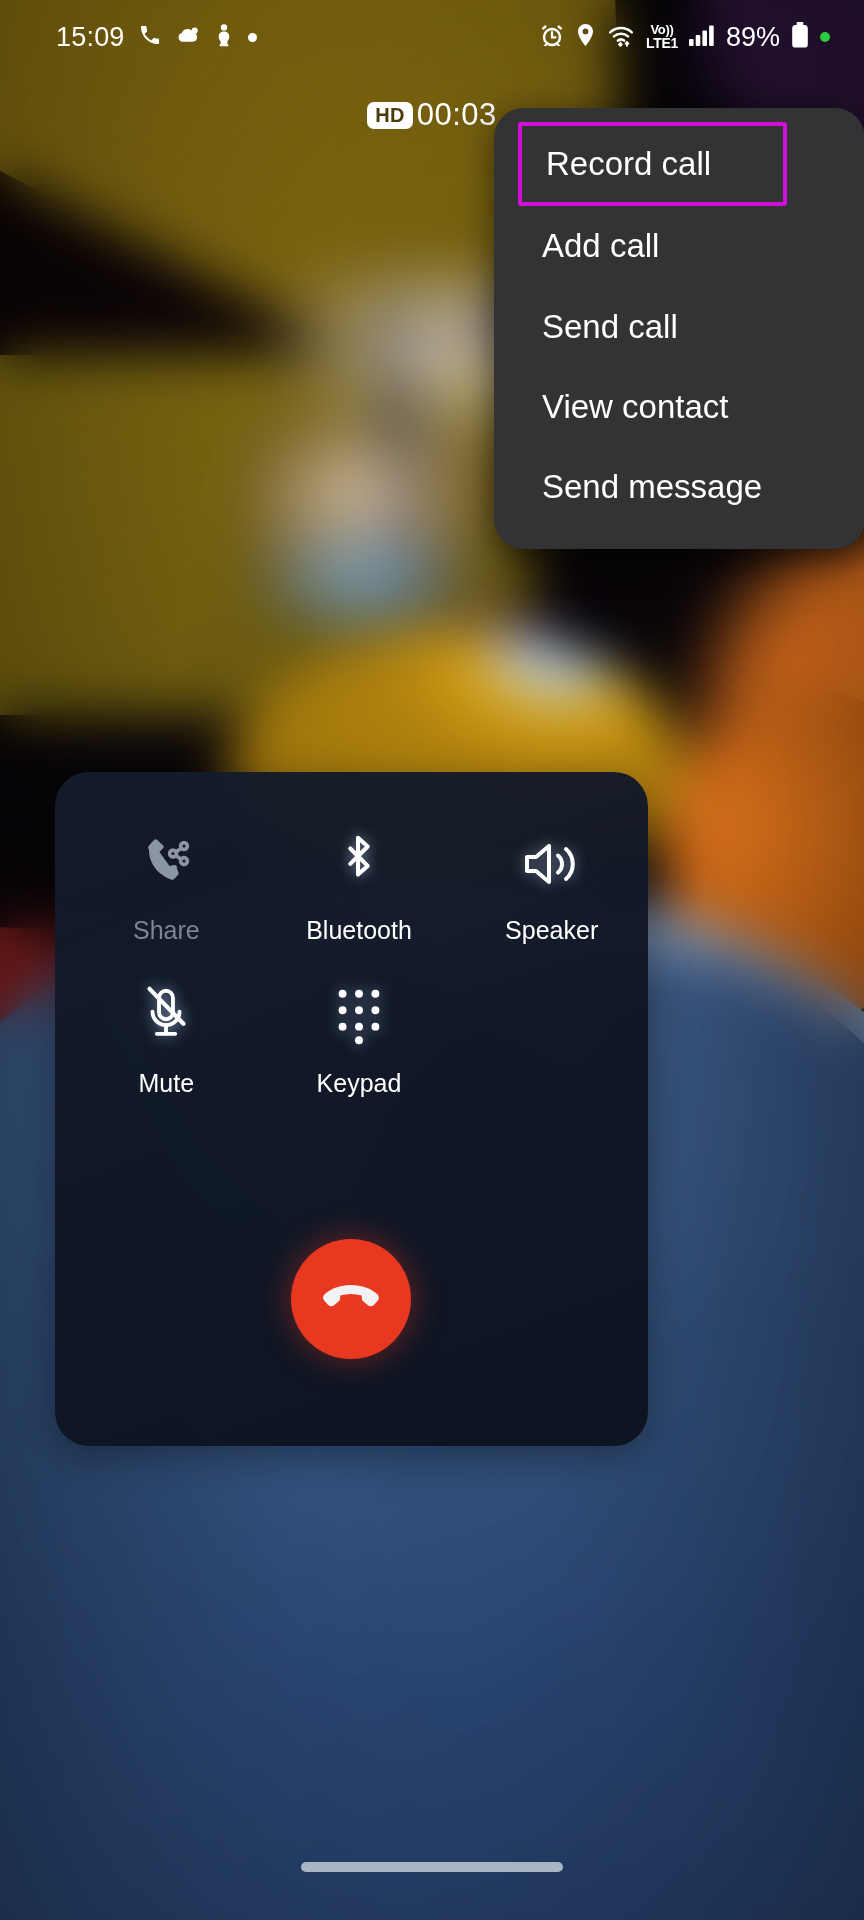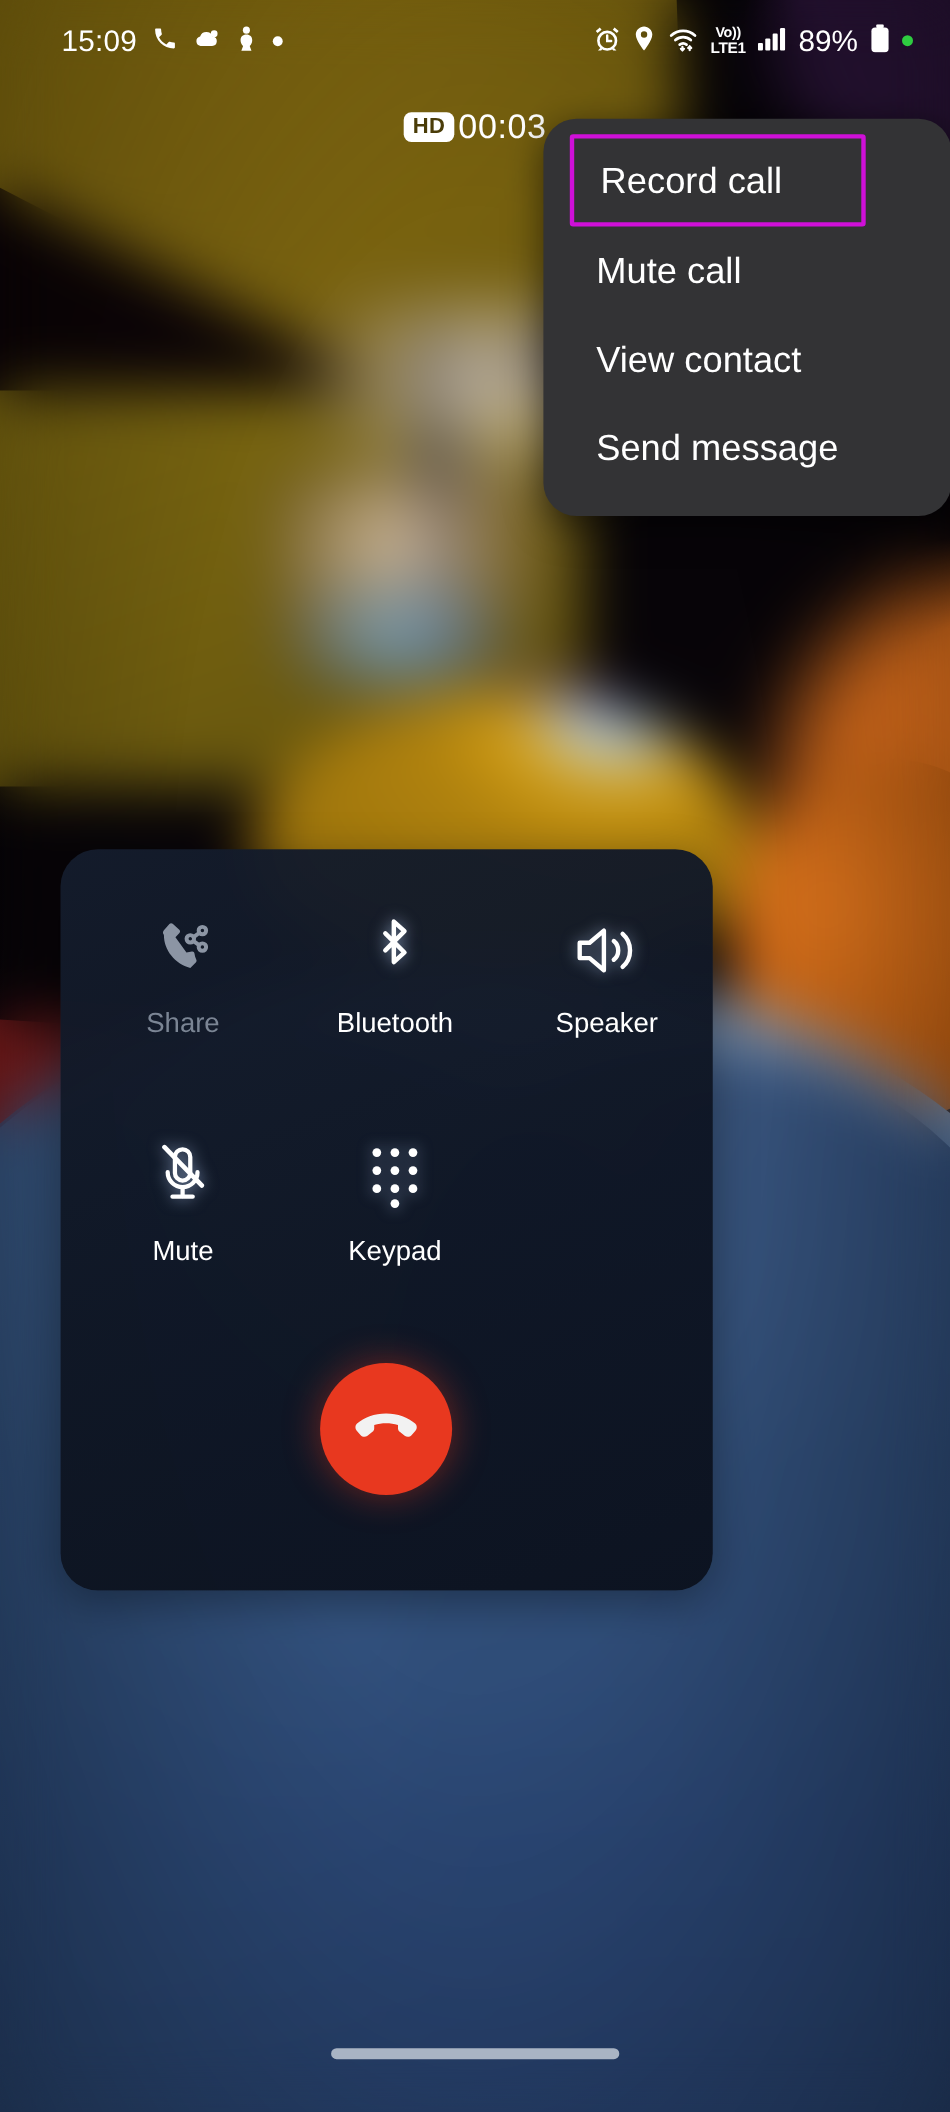--- a/index.html
+++ b/index.html
@@ -148,21 +148,21 @@
 
   
   #control-panel {
     position:absolute; left:55px; top:772px; width:593px; height:674px;
     background:linear-gradient(160deg, rgba(20,28,44,.97) 0%, rgba(15,22,36,.97) 50%, rgba(12,18,30,.97) 100%);
     border-radius:34px; z-index:25;
     box-shadow:0 10px 40px rgba(0,0,0,.35);
   }
   .btn-grid {
     position:absolute; left:0; top:58px; width:100%;
-    display:grid; grid-template-columns:repeat(3,1fr); row-gap:94px;padding-left:15px;
+    display:grid; grid-template-columns:repeat(3,1fr); row-gap:40px;padding-left:15px;
   }
   .ctl {
     display:flex; flex-direction:column; align-items:center; gap:26px;
     cursor:pointer;
   }
   .ctl .ico { height:62px; display:flex; align-items:flex-end; justify-content:center; }
   .ctl .lbl { font-size:25px; line-height:1; }
   .ctl.on  .lbl { color:#ffffff; }
   .ctl.on  svg { filter:drop-shadow(0 0 7px rgba(190,215,255,.55)); }
   .ctl.off .lbl { color:#7b8594; }
@@ -278,21 +278,24 @@
 <div id="call-header">
   <span class="hd-badge">HD</span>
   <span class="call-timer">00:03</span>
 </div>
 
 <div id="popup-menu">
   <div class="menu-item highlighted">
     <span>Record call</span>
   </div>
   <div class="menu-item">
-    <span>Mute call</span>
+    <span>Add call</span>
+  </div>
+  <div class="menu-item">
+    <span>Send call</span>
   </div>
   <div class="menu-item">
     <span>View contact</span>
   </div>
   <div class="menu-item">
     <span>Send message</span>
   </div>
 </div>
 
 <div id="control-panel">

